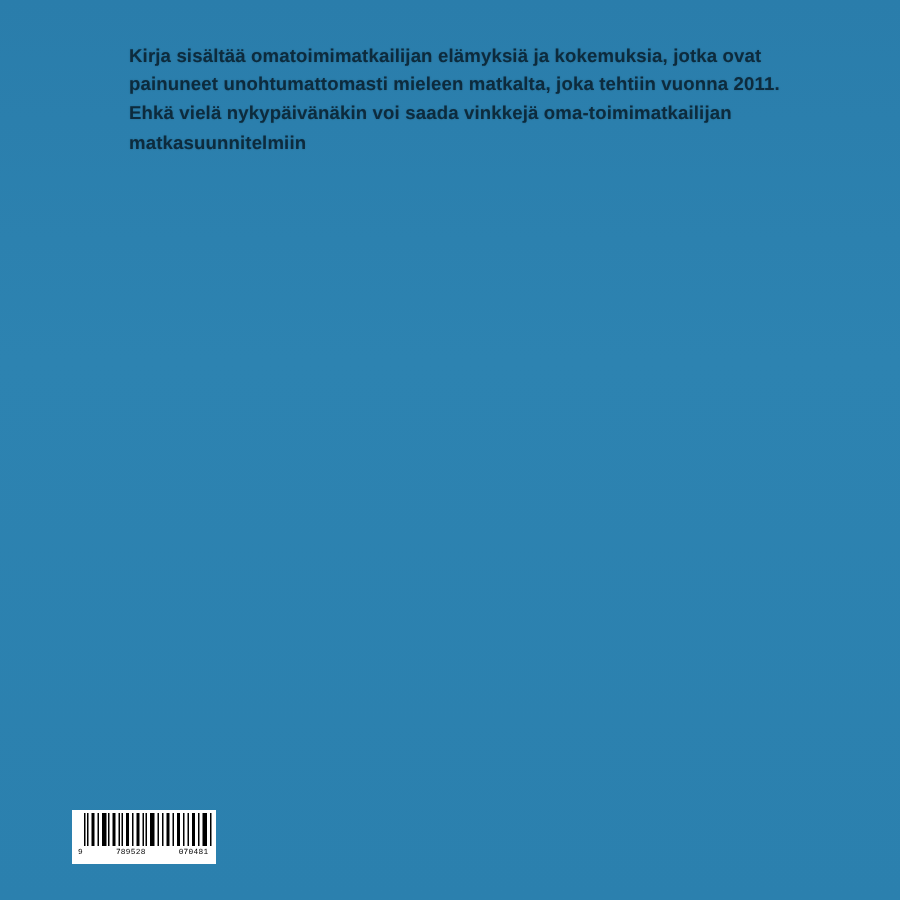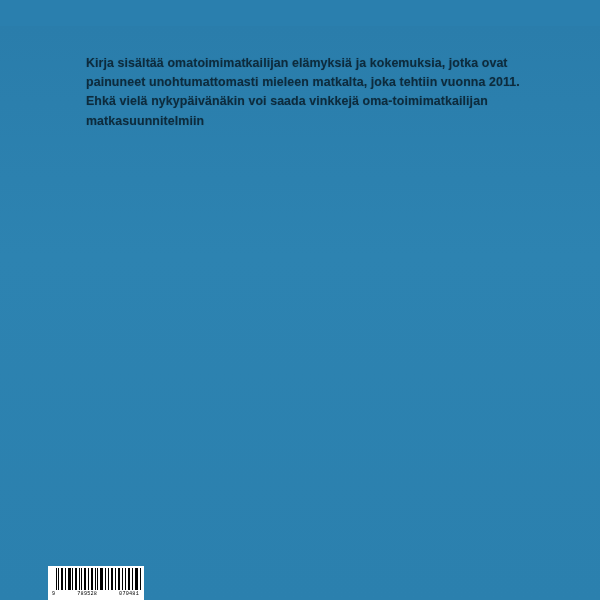--- a/index.html
+++ b/index.html
@@ -11,21 +11,20 @@
     height: 600px;
     background: #2a7fae;
     font-family: "Liberation Sans", sans-serif;
     overflow: hidden;
     position: relative;
   }
   .page {
     position: absolute;
     inset: 0;
     background: #f9a8d4;
-    margin-top: 26px;
   }
   
   .page::before {
     content: "";
     position: absolute;
     inset: 0;
     background: linear-gradient(180deg, #2a7dab 0%, #2d83b1 40%, #2b80ae 100%);
     pointer-events: none;
   }
   .blurb {

